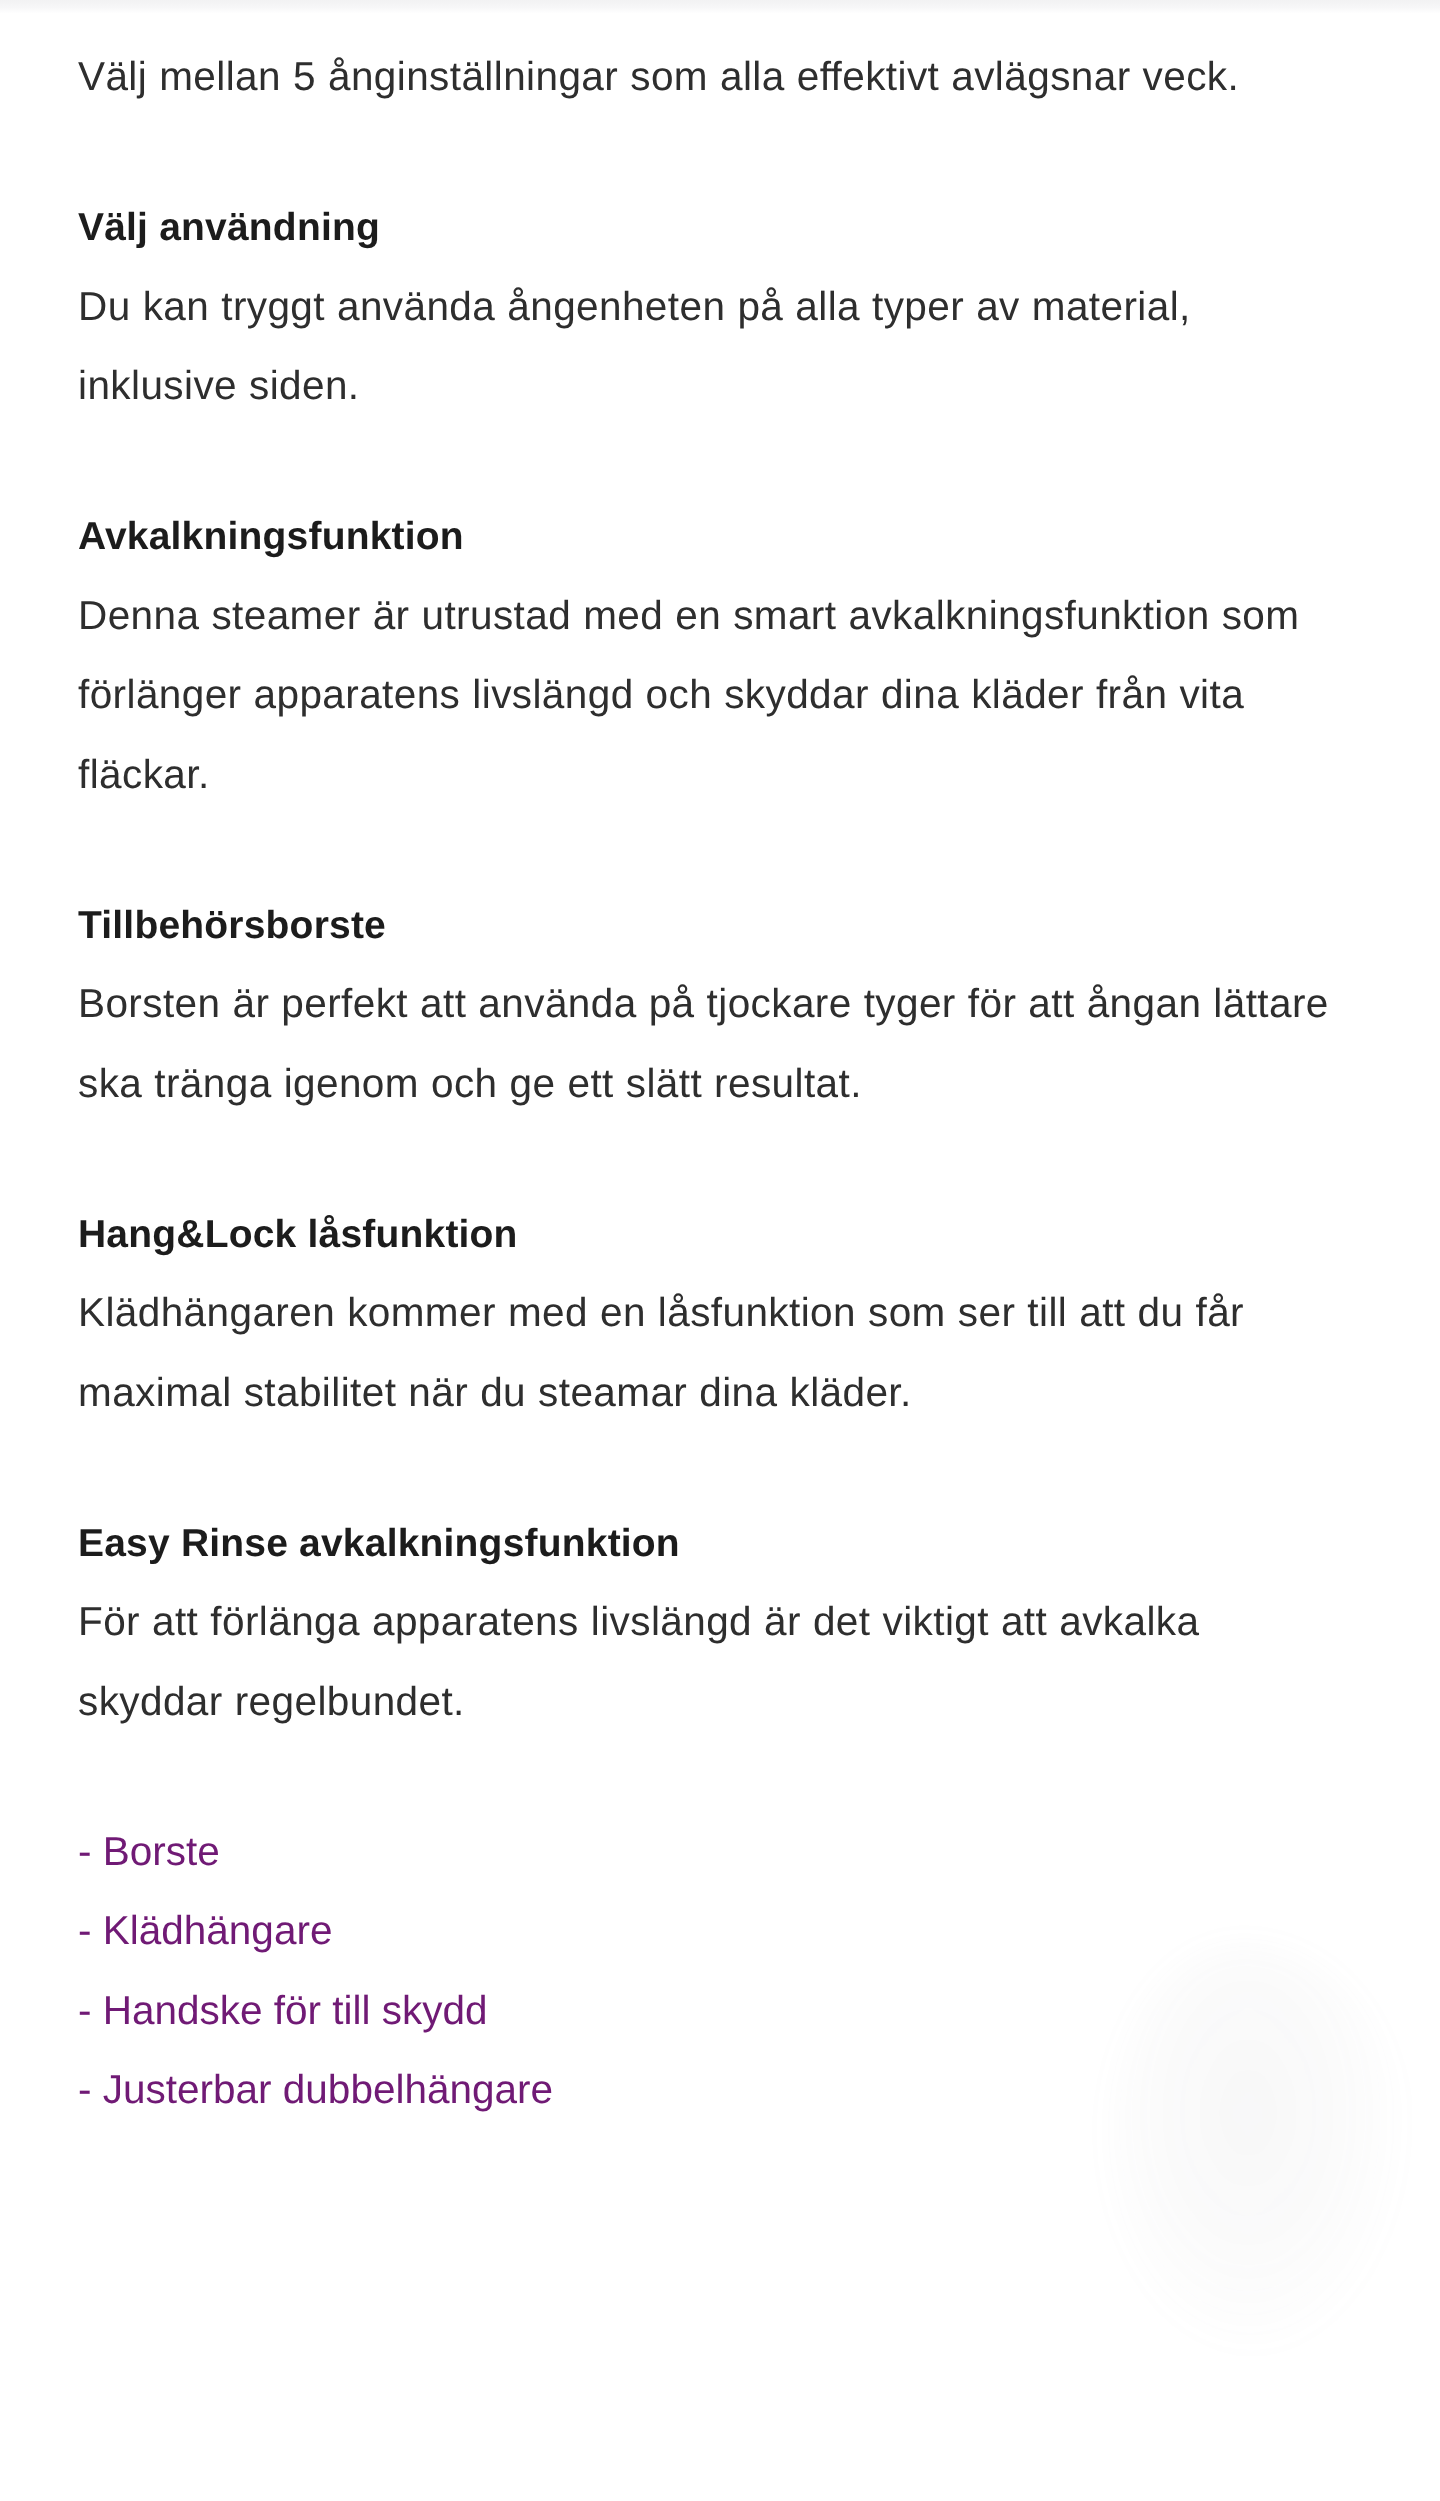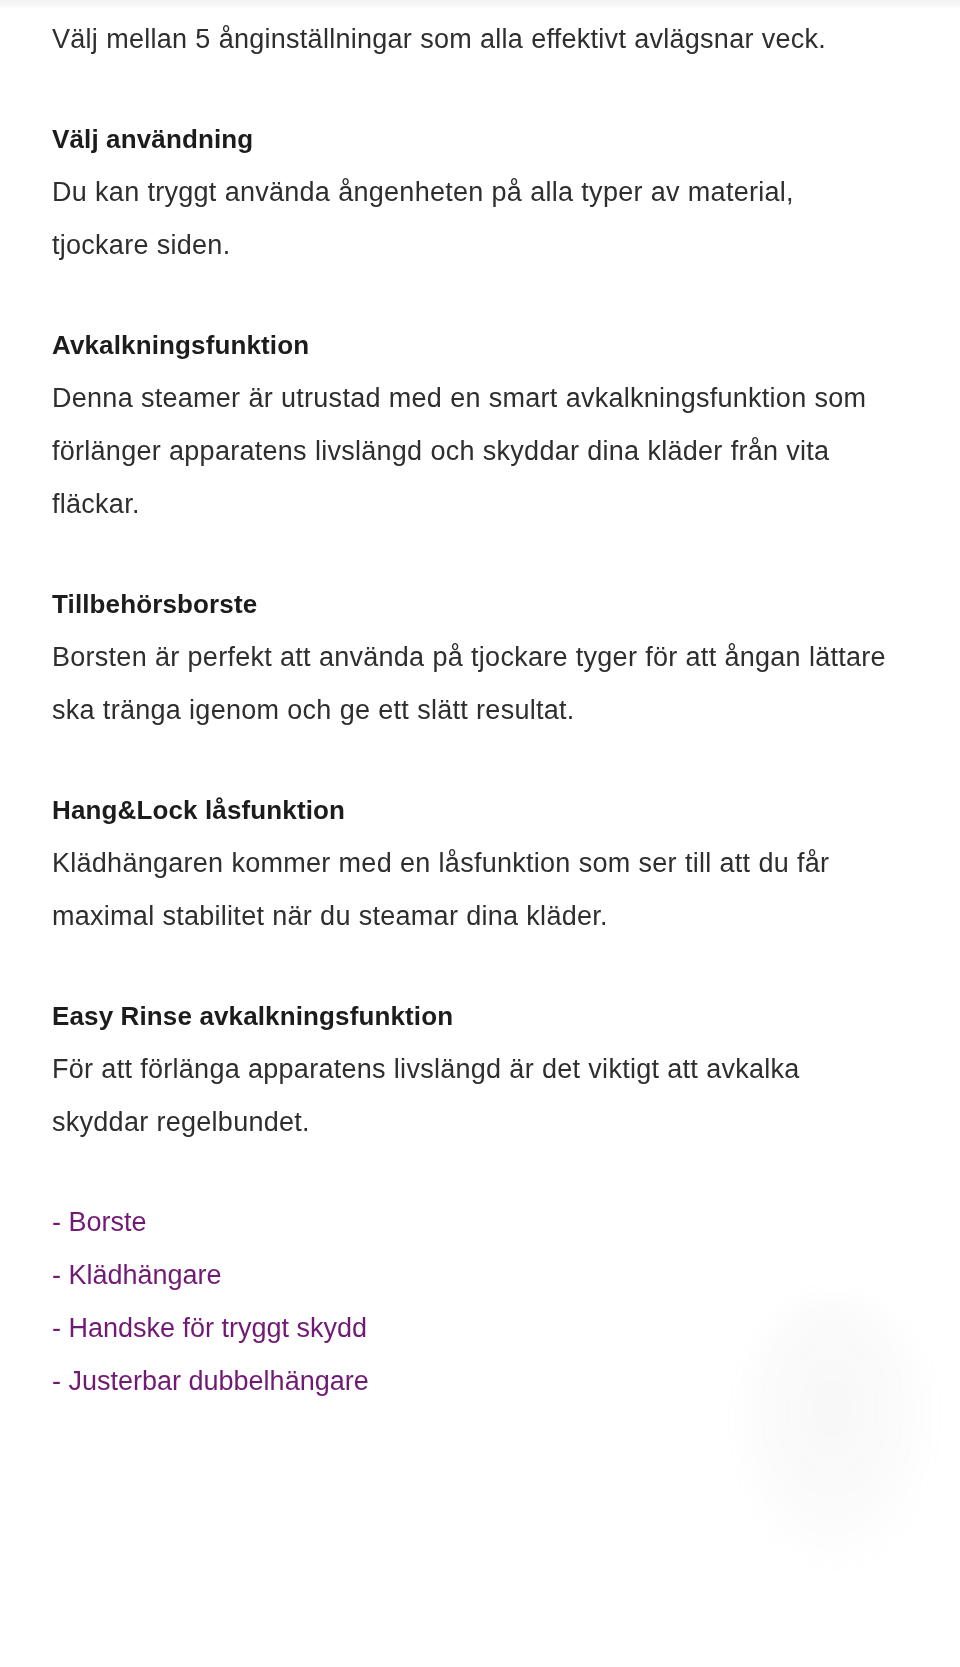--- a/index.html
+++ b/index.html
@@ -41,21 +41,21 @@
                 rgba(140,140,145,0.035) 45%,
                 rgba(255,255,255,0) 78%);
     filter: blur(9px);
     pointer-events: none;
   }
 
   .doc {
     position: relative;
     box-sizing: border-box;
     width: 777px;
-    padding: 0 58px 0 52px;
+    padding: 12px 58px 0 52px;
   }
 
   .content {
     width: 840px;
     position: relative;
     z-index: 2;
   }
 
   .para {
     margin: 0;
@@ -110,21 +110,21 @@
 
 <div class="doc">
   <div class="content">
 
     <div class="block first">
       <p class="para lead-para">Välj mellan 5 ånginställningar som alla effektivt avlägsnar veck.</p>
     </div>
 
     <div class="block">
       <h2 class="section-heading">Välj användning</h2>
-      <p class="para">Du kan tryggt använda ångenheten på alla typer av material, tjockare siden.</p>
+      <p class="para">Du kan tryggt använda ångenheten på alla typer av material, inklusive siden.</p>
     </div>
 
     <div class="block">
       <h2 class="section-heading">Avkalkningsfunktion</h2>
       <p class="para">Denna steamer är utrustad med en smart avkalkningsfunktion som förlänger apparatens livslängd och skyddar dina kläder från vita fläckar.</p>
     </div>
 
     <div class="block">
       <h2 class="section-heading">Tillbehörsborste</h2>
       <p class="para">Borsten är perfekt att använda på tjockare tyger för att ångan lättare ska tränga igenom och ge ett slätt resultat.</p>
@@ -137,19 +137,19 @@
 
     <div class="block">
       <h2 class="section-heading">Easy Rinse avkalkningsfunktion</h2>
       <p class="para">För att förlänga apparatens livslängd är det viktigt att avkalka skyddar regelbundet.</p>
     </div>
 
     <div class="block">
       <ul class="pack-list">
         <li>- Borste</li>
         <li>- Klädhängare</li>
-        <li>- Handske för tryggt skydd</li>
+        <li>- Handske för till skydd</li>
         <li>- Justerbar dubbelhängare</li>
       </ul>
     </div>
 
   </div>
 </div>
 
 </body></html>

